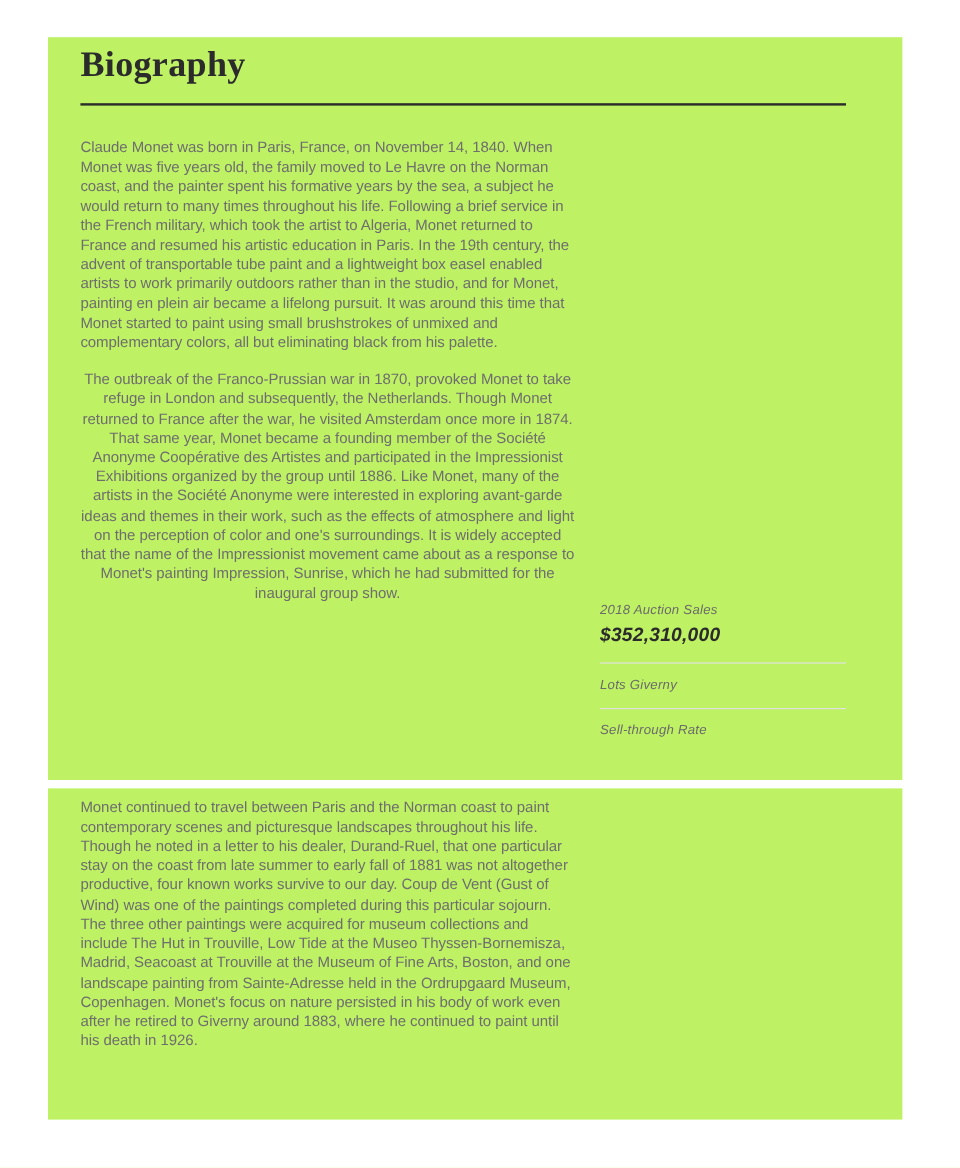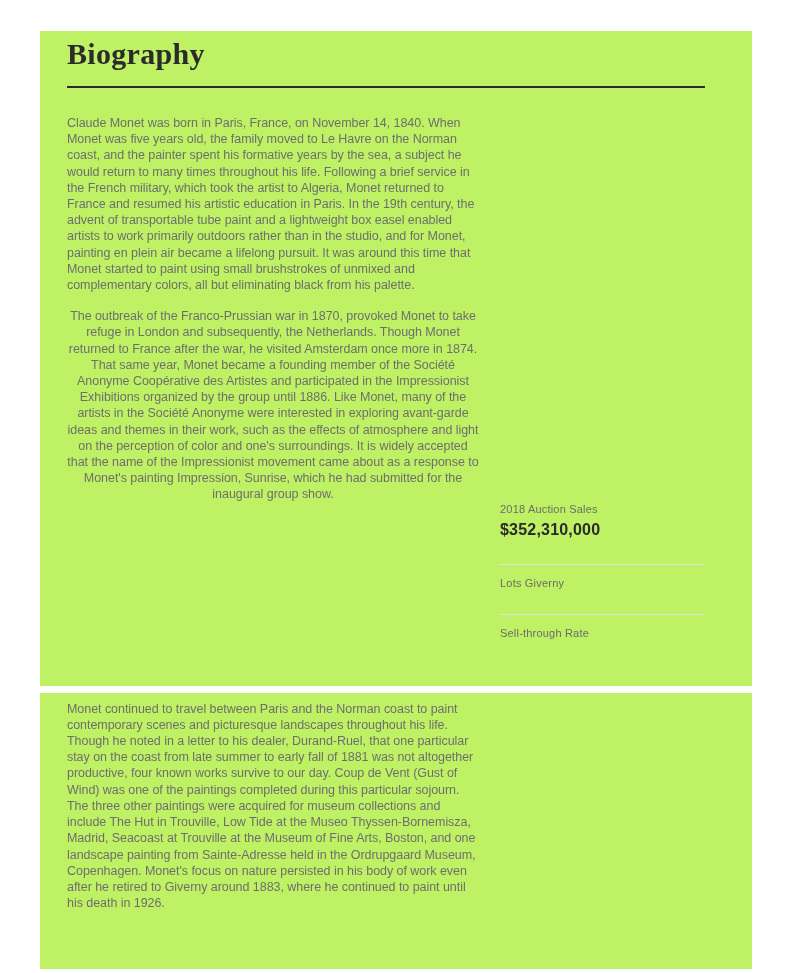--- a/index.html
+++ b/index.html
@@ -61,22 +61,23 @@
   .bio-paragraph + .bio-paragraph {
     margin-top: 15px;
     text-align: center;
   }
   .stats-col {
     margin-left: auto;
     width: 205px;
   }
   .stat {
     border-bottom: 1px solid #e1e1e0;
-    padding-bottom: 25px;
+    padding-bottom: 13px;
     margin-bottom: 12px;
+    font-style: italic;
   }
   .stat:last-child {
     border-bottom: none;
     margin-bottom: 0;
   }
   .stat-label {
     font-size: 11px;
     color: #6b6b6b;
     letter-spacing: 0.2px;
   }

